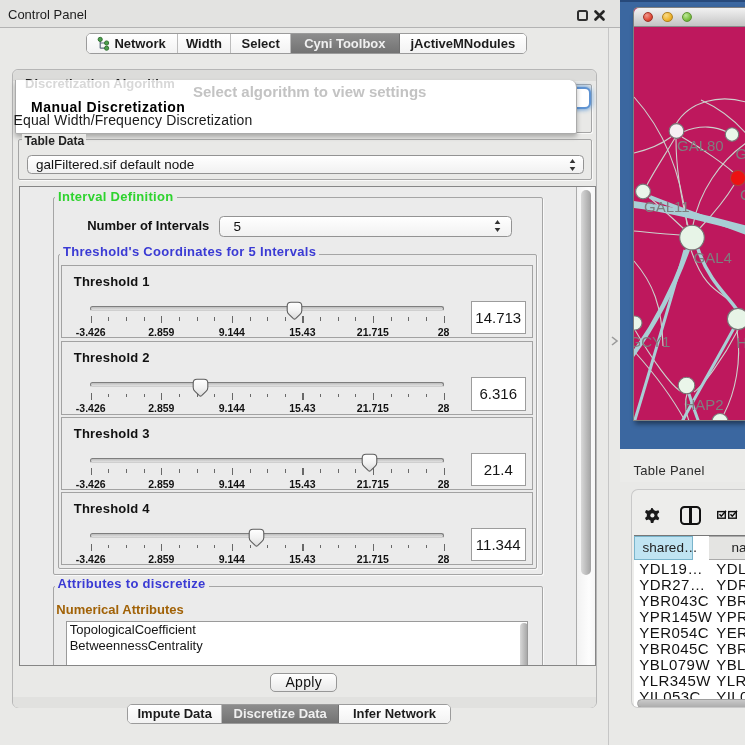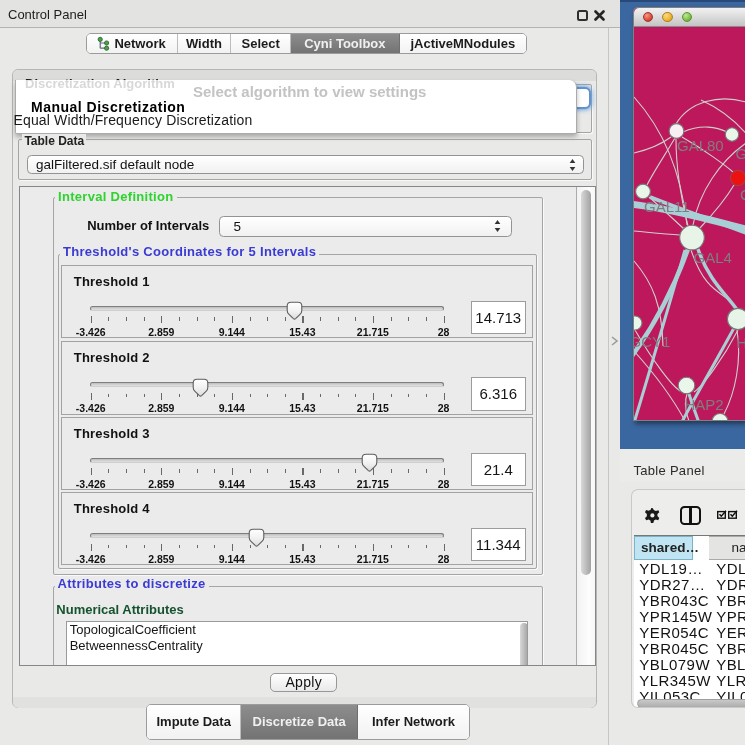--- a/index.html
+++ b/index.html
@@ -12,21 +12,21 @@
 #titletext { left:8px; top:7px; font-size:13px; color:#1d1d1d; }
 #btn-sq { left:577px; top:10px; width:10.5px; height:10.5px; border:2px solid #2e2e2e; border-radius:2.5px; }
 .xline { left:593.5px; top:10px; width:11px; height:11px; }
 
 
 .segbar { display:flex; background:#fbfbfb; border:1px solid #9b9b9b; border-radius:5px; overflow:hidden; font-size:13px; font-weight:bold; color:#1c1c1c; }
 .seg { display:flex; align-items:center; justify-content:center; border-right:1px solid #bcbcbc; background:linear-gradient(#ffffff,#f2f2f2); }
 .seg:last-child { border-right:none; }
 .seg.dark { background:linear-gradient(#8d8d8d,#737373); color:#f0f0f0; border-right:1px solid #6f6f6f; }
 #toptabs { left:85.5px; top:33px; width:441.5px; height:20.5px; }
-#bottabs { left:146px; top:703.5px; width:324px; height:36px;justify-content:center; }
+#bottabs { left:127px; top:703.5px; width:324px; height:20px;justify-content:center; }
 
 
 #content { left:12.3px; top:68.6px; width:584.8px; height:639.4px; border:1px solid #b6b6b6; border-radius:6px; background:#e9e9e7; }
 #content .inner-top { left:0; top:0; width:100%; height:11px; background:#dcdcda; border-radius:6px 6px 0 0; }
 
 
 .group { border:1px solid #a5a5a5; border-radius:2px; box-shadow:1px 1px 0 rgba(255,255,255,0.7); }
 .gtitle { position:absolute; font-size:13px; letter-spacing:0.3px; font-weight:bold; background:#ebebeb; padding:0 3px; line-height:12px; }
 
 
@@ -285,21 +285,21 @@
             <stop offset="1" stop-color="#dcdcdc"></stop>
           </linearGradient>
         </defs>
         <path d="M1.2,5 Q1.2,1.2 5,1.2 L12,1.2 Q15.8,1.2 15.8,5 L15.8,9.5 Q15.8,11.8 14,13.4 L9.6,17.6 Q8.5,18.6 7.4,17.6 L3,13.4 Q1.2,11.8 1.2,9.5 Z" fill="url(#tg4)" stroke="#5e5e5e" stroke-width="1.1"></path>
       </svg>
   <div class="valbox" style="left:408.5px; top:35.1px;">11.344</div>
   </div>
 
   <div class="abs group" style="left:32.6px; top:399.7px; width:490.1px; height:81px;"></div>
   <div class="gtitle" style="left:34.5px; top:391.6px; color:#3a3ad4;">Attributes to discretize</div>
-  <div class="abs" style="left:36.3px; top:415.2px; font-size:13px; font-weight:bold; color:#14532d;">Numerical Attributes</div>
+  <div class="abs" style="left:36.3px; top:415.2px; font-size:13px; font-weight:bold; color:#a16207;">Numerical Attributes</div>
   <div class="abs" style="left:46.2px; top:433.9px; width:461.8px; height:46.8px; background:#fff; border:1px solid #9a9a9a; overflow:hidden; font-size:13px; color:#151515;">
     <div style="padding-left:2.5px; height:16.2px; line-height:16.2px;">TopologicalCoefficient</div>
     <div style="padding-left:2.5px; height:16.2px; line-height:16.2px;">BetweennessCentrality</div>
     <div class="vthumb" style="left:452.5px; top:1px; width:8px; height:46px;"></div>
   </div>
 
   <div class="vtrack" style="left:556.3px; top:0; width:20.5px; height:480.7px;"></div>
   <div class="vthumb" style="left:561px; top:3.5px; width:10px; height:385px;"></div>
 </div>
 
@@ -394,21 +394,21 @@
   <svg class="abs" style="left:85px; top:19.8px;" width="10" height="9" viewBox="0 0 10 9">
       <rect x="0.7" y="1.6" width="7.6" height="6.6" fill="none" stroke="#111" stroke-width="1.4"></rect>
       <path d="M2.5 4.2 L4.3 6.2 L9 0.7" stroke="#111" stroke-width="1.5" fill="none"></path>
     </svg>
   <svg class="abs" style="left:96.8px; top:19.8px;" width="10" height="9" viewBox="0 0 10 9">
       <rect x="0.7" y="1.6" width="7.6" height="6.6" fill="none" stroke="#111" stroke-width="1.4"></rect>
       <path d="M2.5 4.2 L4.3 6.2 L9 0.7" stroke="#111" stroke-width="1.5" fill="none"></path>
     </svg>
 
   <div class="abs" id="tablewrap">
-    <div class="hcell" style="left:0.5px; width:59px; background:#c0e4f2; border:1px solid #79b4cb; text-indent:13px;font-weight:bold;">shared…</div>
+    <div class="hcell" style="left:0.5px; width:59px; background:#c0e4f2; border:1px solid #79b4cb; text-indent:13px;">shared…</div>
     <div class="hcell" style="left:75.5px; width:74px; background:#e4e4e2; border:1px solid #aaa; border-left:none; justify-content:flex-start;">
         <span style="margin-left:22.5px;">name</span>
       </div>
     <div class="trow" style="left:5.8px; top:24.8px;">YDL19…</div>
     <div class="trow" style="left:82.7px; top:24.8px;">YDL1</div>
     <div class="trow" style="left:5.8px; top:40.8px;">YDR27…</div>
     <div class="trow" style="left:82.7px; top:40.8px;">YDR2</div>
     <div class="trow" style="left:5.8px; top:56.7px;">YBR043C</div>
     <div class="trow" style="left:82.7px; top:56.7px;">YBR0</div>
     <div class="trow" style="left:5.8px; top:72.7px;">YPR145W</div>

